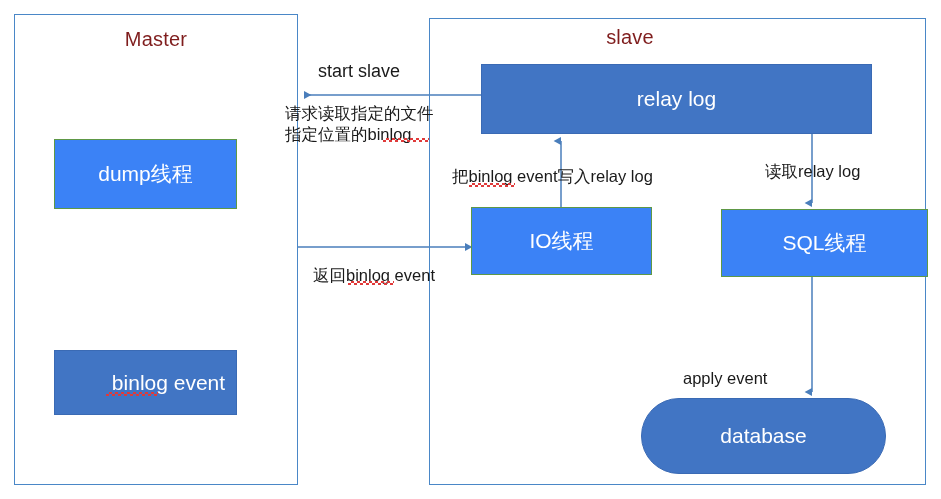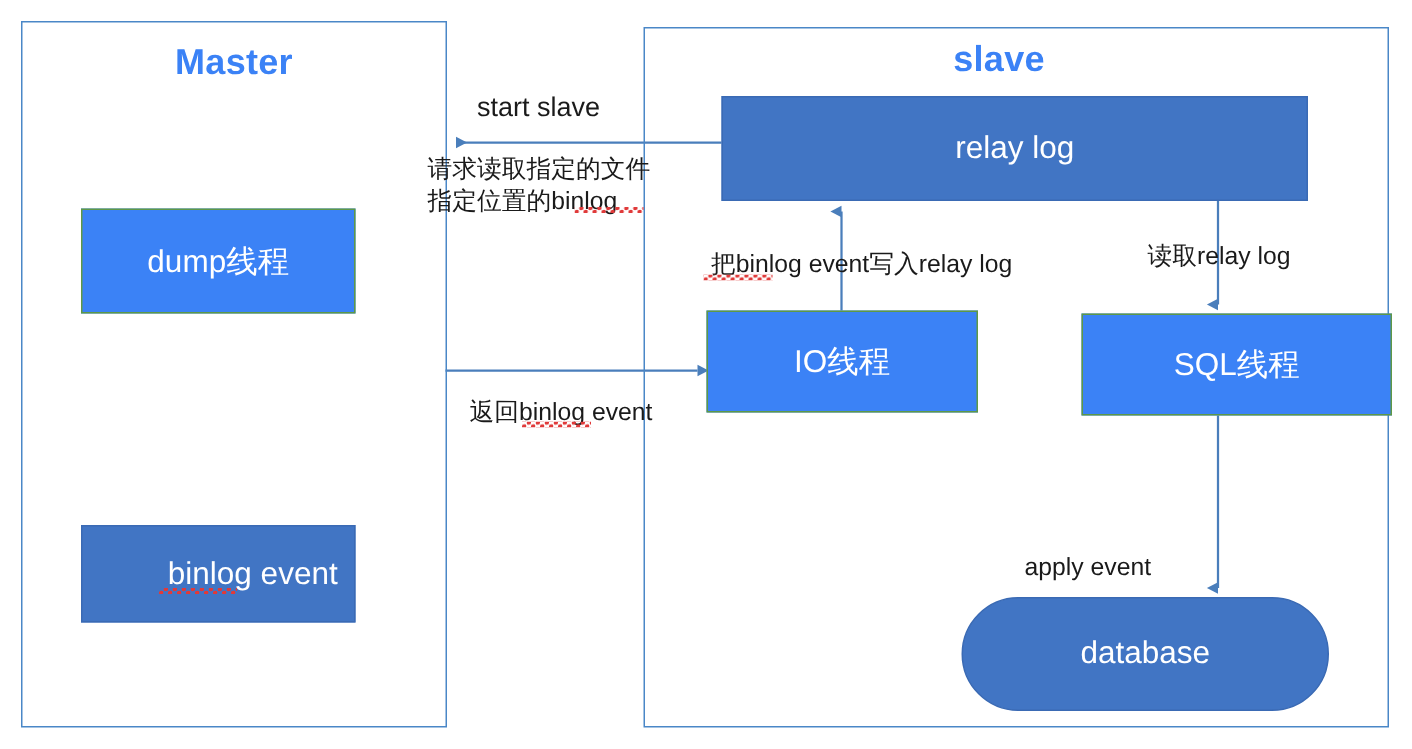--- a/index.html
+++ b/index.html
@@ -16,25 +16,25 @@
     overflow: hidden;
   }
   .container-box {
     position: absolute;
     border: 1.4px solid #4a87c7;
     background: transparent;
     box-sizing: border-box;
   }
   .container-title {
     position: absolute;
-    font-weight: bold;
-    color: #3b82f6;
+    font-weight: normal;
+    color: #7f1d1d;
     text-align: center;
     white-space: nowrap;
-    font-size: 24px;
+    font-size: 20px;
     letter-spacing: 0.2px;
   }
   .node {
     position: absolute;
     box-sizing: border-box;
     display: flex;
     align-items: center;
     justify-content: center;
     color: #ffffff;
     font-size: 21px;
@@ -122,21 +122,21 @@
 
     <g>
       <line x1="812" y1="277" x2="812" y2="392" stroke="#4a7ebb" stroke-width="1.5" marker-end="url(#arrowD)"></line>
     </g>
   </svg>
 
   <div class="container-box" style="left:14px; top:14px; width:284px; height:471px;"></div>
   <div class="container-title" style="left:14px; top:28px; width:284px;">Master</div>
 
   <div class="container-box" style="left:429px; top:18px; width:497px; height:467px;"></div>
-  <div class="container-title" style="left:429px; top:26px; width:402px;padding-left:36px;">slave</div>
+  <div class="container-title" style="left:429px; top:26px; width:402px;">slave</div>
 
   <div class="node green" style="left:54px; top:139px; width:183px; height:70px;">
     <span>dump线程</span>
   </div>
 
   <div class="node blue" style="left:54px; top:350px; width:183px; height:65px;padding-left:46px;">
     <span>binlog event</span>
   </div>
   <span class="squiggle" style="left:106px; top:392px; width:52px;"></span>
 
@@ -160,20 +160,20 @@
 
   <div class="edge-label two-line" style="left:285px; top:103px; width:185px;">
     <span>请求读取指定的文件</span><br>
     <span>指定位置的binlog</span>
   </div>
   <span class="squiggle" style="left:383px; top:138px; width:46px;"></span>
 
   <div class="edge-label" style="left:313px; top:265px;">返回binlog event</div>
   <span class="squiggle" style="left:348px; top:281px; width:46px;"></span>
 
-  <div class="edge-label" style="left:452px; top:166px;margin-left:22px;">把binlog event写入relay log</div>
+  <div class="edge-label" style="left:452px; top:166px;">把binlog event写入relay log</div>
   <span class="squiggle" style="left:469px; top:183px; width:46px;"></span>
 
   <div class="edge-label" style="left:765px; top:161px;">读取relay log</div>
 
   <div class="edge-label" style="left:683px; top:368px;">apply event</div>
 
 </div>
 
 </body></html>

